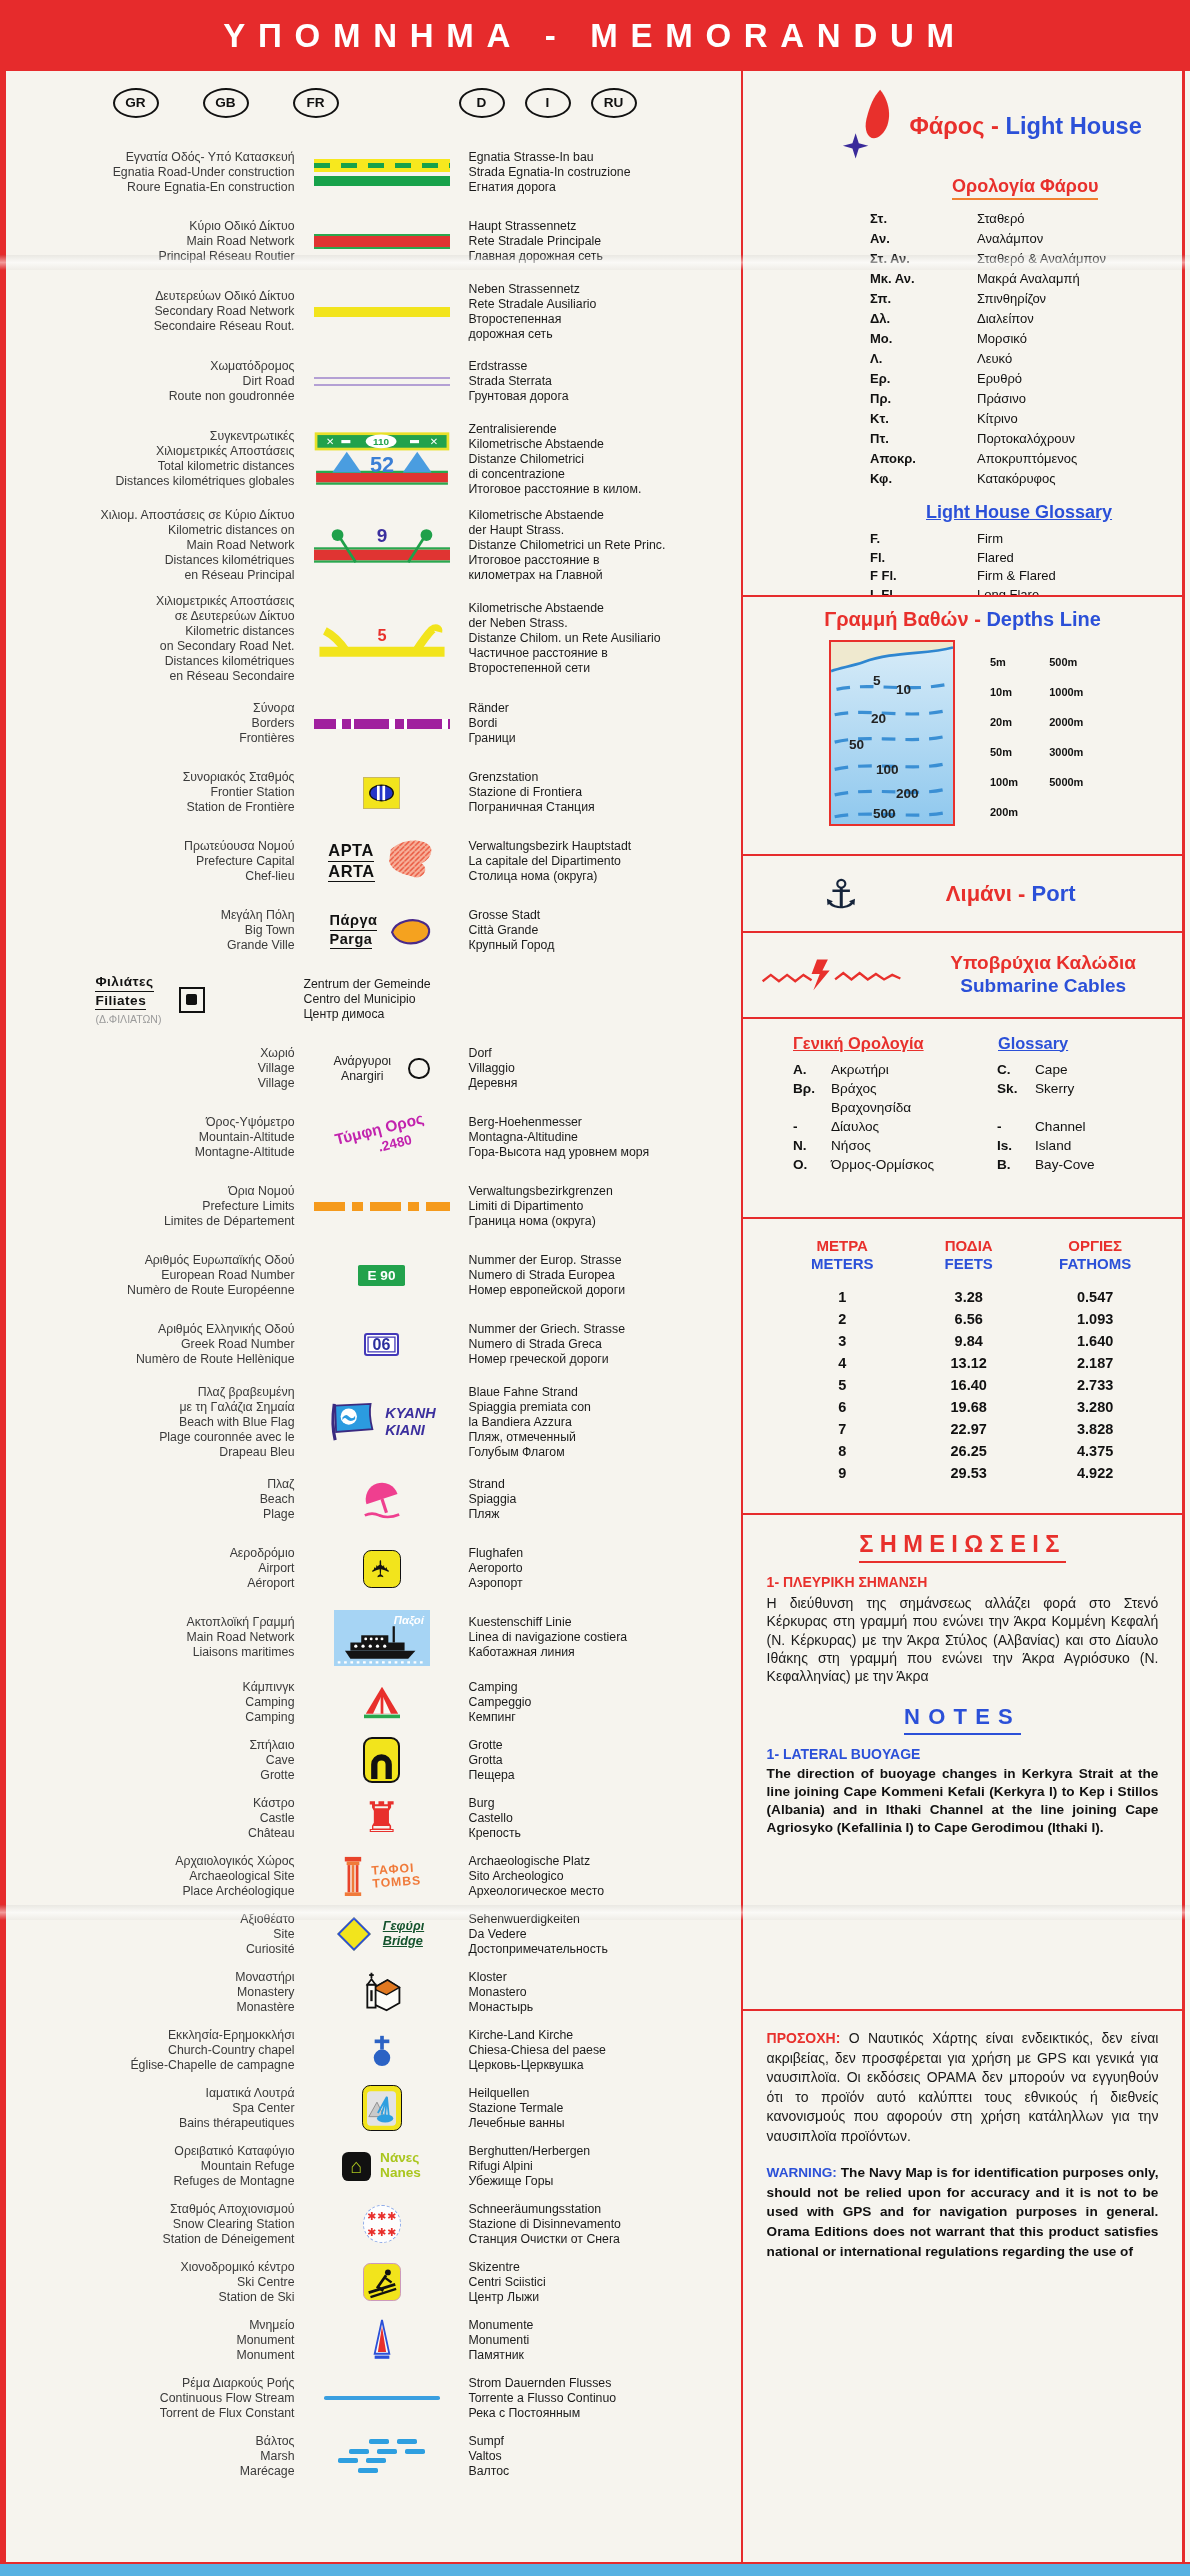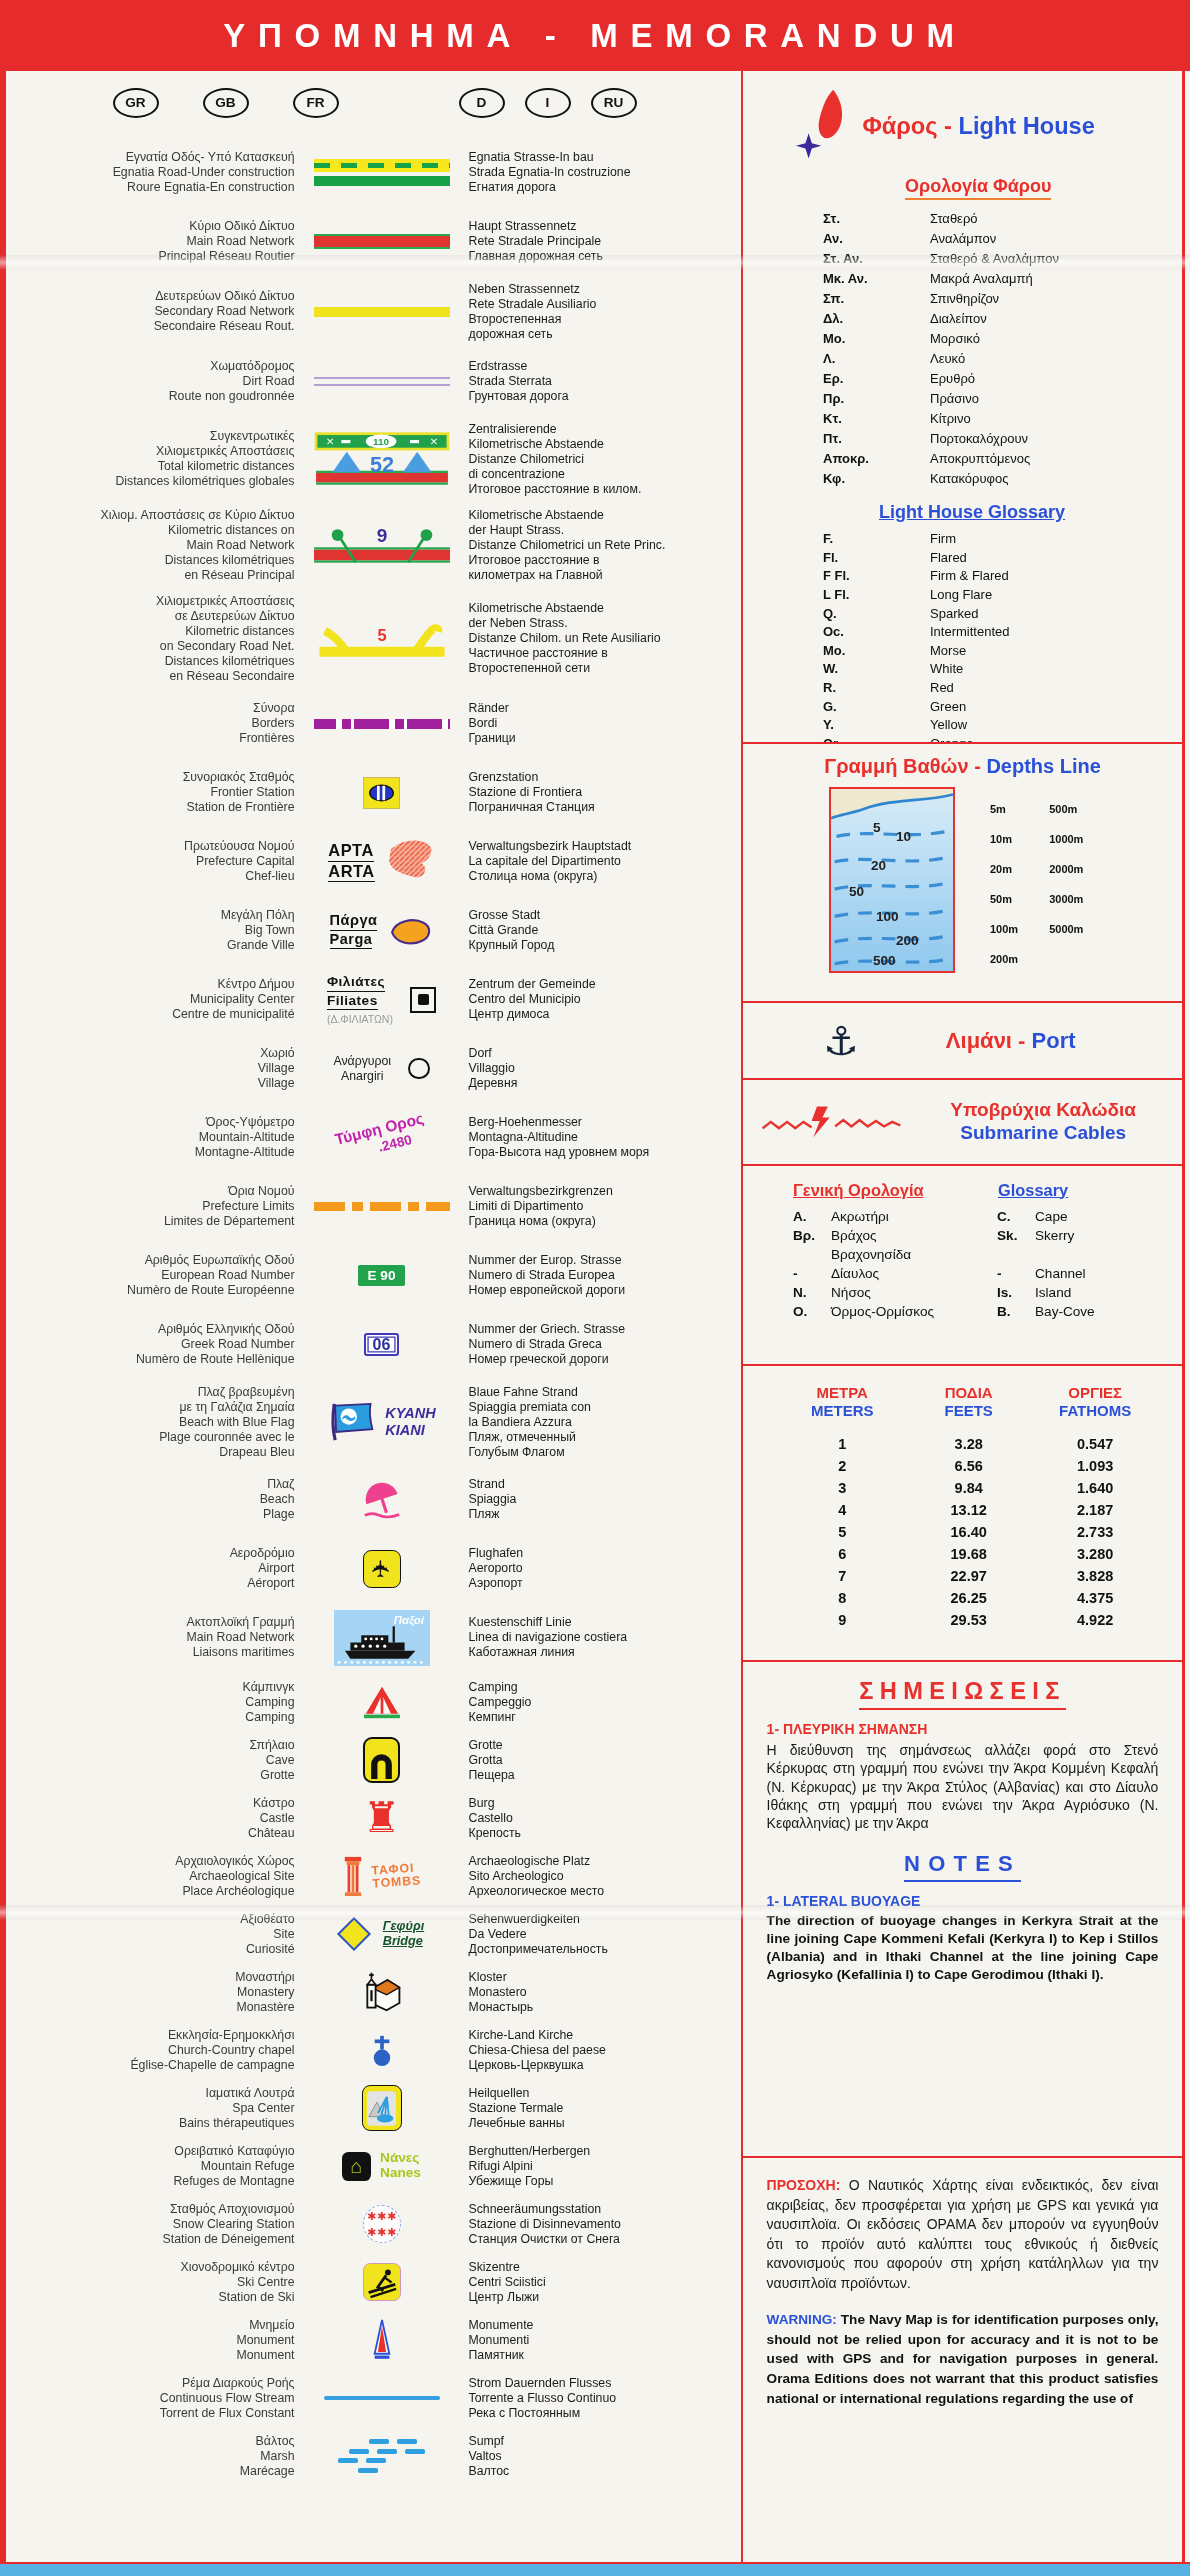--- a/index.html
+++ b/index.html
@@ -62,21 +62,21 @@
   .mountain-txt .alt{font-size:13.6px;padding-left:23.6px;}
   .village-txt{font-size:12.3px;color:#222;line-height:1.15;}
   .circle-o{width:17.3px;height:17.3px;border:2.3px solid #111;border-radius:50%;margin-left:8.2px;background:#f6f4ee;}
   .sq-frame{width:22px;height:22px;border:2.3px solid #111;display:flex;align-items:center;justify-content:center;margin-left:8.2px;}
   .sq-frame b{width:11px;height:11px;background:#111;border-radius:1.8px;}
   
   .rpanel{position:absolute;left:741px;top:71px;width:444px;bottom:11.8px;box-sizing:border-box;
           border-left:2.7px solid #e62b2c;border-right:3.6px solid #e62b2c;display:flex;flex-direction:column;}
   .sect{border-bottom:2.7px solid #e62b2c;box-sizing:border-box;overflow:hidden;position:relative;}
   .red{color:#e8302c;} .blue{color:#2b50d8;}
-  .s-lh{height:673px;}
+  .s-lh{height:526px;padding-left:47px;}
   .lh-head{display:flex;align-items:center;padding:14.5px 9px 0 50px;gap:16.4px;}
   .lh-title{font-size:23.6px;font-weight:bold;white-space:nowrap;}
   .lh-sub{font-size:18px;font-weight:bold;color:#e8302c;border-bottom:2.3px solid #f08030;
           width:fit-content;margin:9px auto 9px 162px;padding-bottom:1.8px;}
   .trow{display:flex;padding-left:80px;font-size:13px;line-height:20px;color:#111;}
   .trow .ab{width:107px;font-weight:bold;}
   .lh-gloss-title{font-size:18px;font-weight:bold;color:#2b50d8;text-decoration:underline;
                   margin:12.7px auto 7.3px 136px;width:fit-content;}
   .grow{display:flex;padding-left:80px;font-size:13px;line-height:18.6px;color:#111;}
   .grow .ab{width:107px;font-weight:bold;}
@@ -370,25 +370,20 @@
               </svg>
             </div>
           </div>
           <div class="lab rlab">
             <div>Grosse Stadt</div>
             <div>Città Grande</div>
             <div>Крупный Город</div>
           </div>
         </div>
         <div class="lrow ga">
-          <div class="lab llab">
-            <div>Κέντρο Δήμου</div>
-            <div>Municipality Center</div>
-            <div>Centre de municipalité</div>
-          </div>
           <div class="sym">
             <div class="symrowflex">
               <span style="text-align:left;"><span class="undl" style="font-size:13.6px;">Φιλιάτες</span><br><span class="undl" style="font-size:13.6px;">Filiates</span><br><span class="graysub">(Δ.ΦΙΛΙΑΤΩΝ)</span></span>
               <span class="sq-frame">
                 <b></b>
               </span>
             </div>
           </div>
           <div class="lab rlab">
             <div>Zentrum der Gemeinde</div>

